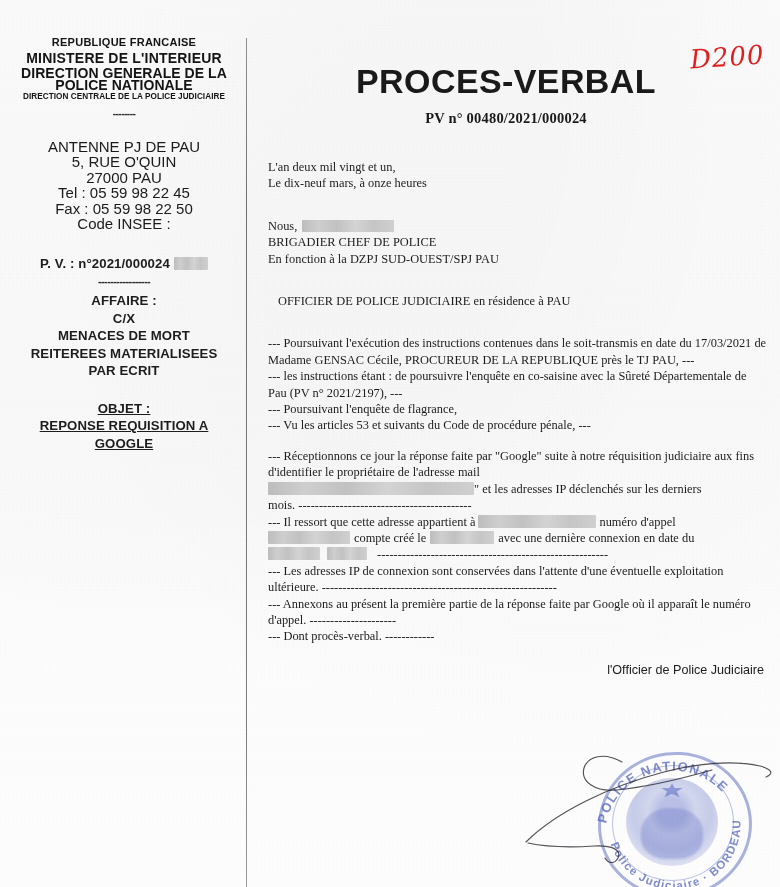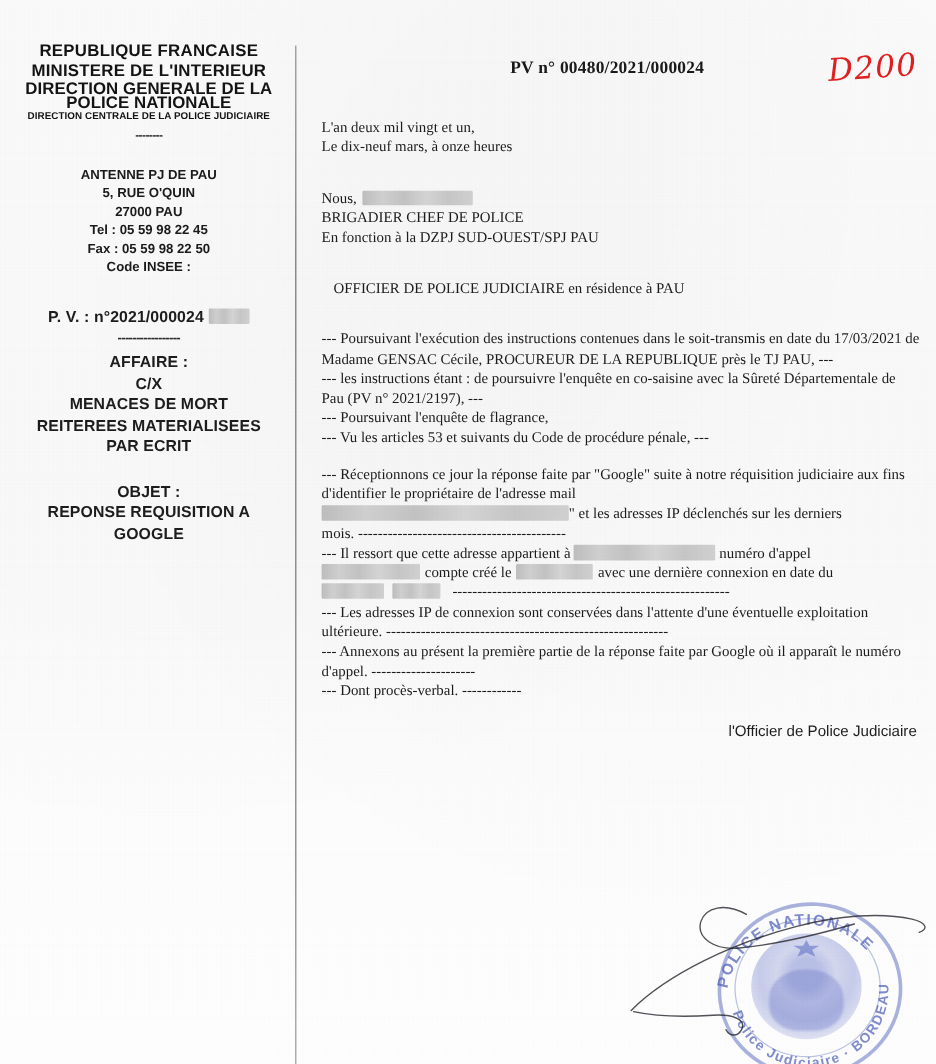--- a/index.html
+++ b/index.html
@@ -42,32 +42,32 @@
 
   
   .left-col {
     position: absolute;
     left: 8px;
     top: 36px;
     width: 232px;
     text-align: center;
   }
   .ministry-block { font-weight: bold; color: #141414; }
-  .ministry-block .l1 { font-size: 14px; letter-spacing: .25px; line-height: 13px; }
+  .ministry-block .l1 { font-size: 11px; letter-spacing: .25px; line-height: 13px; }
   .ministry-block .l2 { font-size: 14px; letter-spacing: .2px; line-height: 14px; margin-top: 2px; }
   .ministry-block .l3 { font-size: 14px; letter-spacing: .05px; line-height: 11.5px; margin-top: 3px; }
   .ministry-block .l4 { font-size: 8.2px; letter-spacing: .05px; line-height: 11.5px; }
   .rule-dashes {
     font-size: 10px;
     letter-spacing: -0.5px;
     color: #2a2a2a;
     margin: 5px 0 7px 0;
     font-weight: bold;
   }
-  .addr-block { font-size: 11px; line-height: 15.6px; color: #1b1b1b; margin-top: 20px; font-weight: bold; }
+  .addr-block { font-size: 15px; line-height: 15.6px; color: #1b1b1b; margin-top: 20px; }
   .pv-line {
     position: relative;
     display: inline-block;
     margin-top: 24px;
     font-size: 13.2px;
     font-weight: bold;
     letter-spacing: .1px;
     white-space: nowrap;
   }
   .pv-dashes {
@@ -83,20 +83,21 @@
     font-weight: bold;
     line-height: 17.5px;
     letter-spacing: .1px;
   }
   .objet-block {
     margin-top: 20px;
     font-size: 13.2px;
     font-weight: bold;
     line-height: 17.5px;
     letter-spacing: .1px;
+    text-decoration: underline;
   }
 
   
   .right-col {
     position: absolute;
     left: 268px;
     top: 40px;
     width: 500px;
   }
   .doc-title {
@@ -274,20 +275,21 @@
       <div>OBJET :</div>
       <div>REPONSE REQUISITION A</div>
       <div>GOOGLE</div>
     </div>
   </div>
 
   <div class="hand-note">D200</div>
 
   <div class="right-col">
 
+    <div class="doc-title">PROCES-VERBAL</div>
     <div class="doc-subtitle">PV n° 00480/2021/000024</div>
 
     <div class="gap-lg"></div>
 
     <div class="body-text">
 
       <p class="blk">L'an deux mil vingt et un,</p>
       <p class="blk">Le dix-neuf mars, à onze heures</p>
 
       <div class="gap-md"></div>

